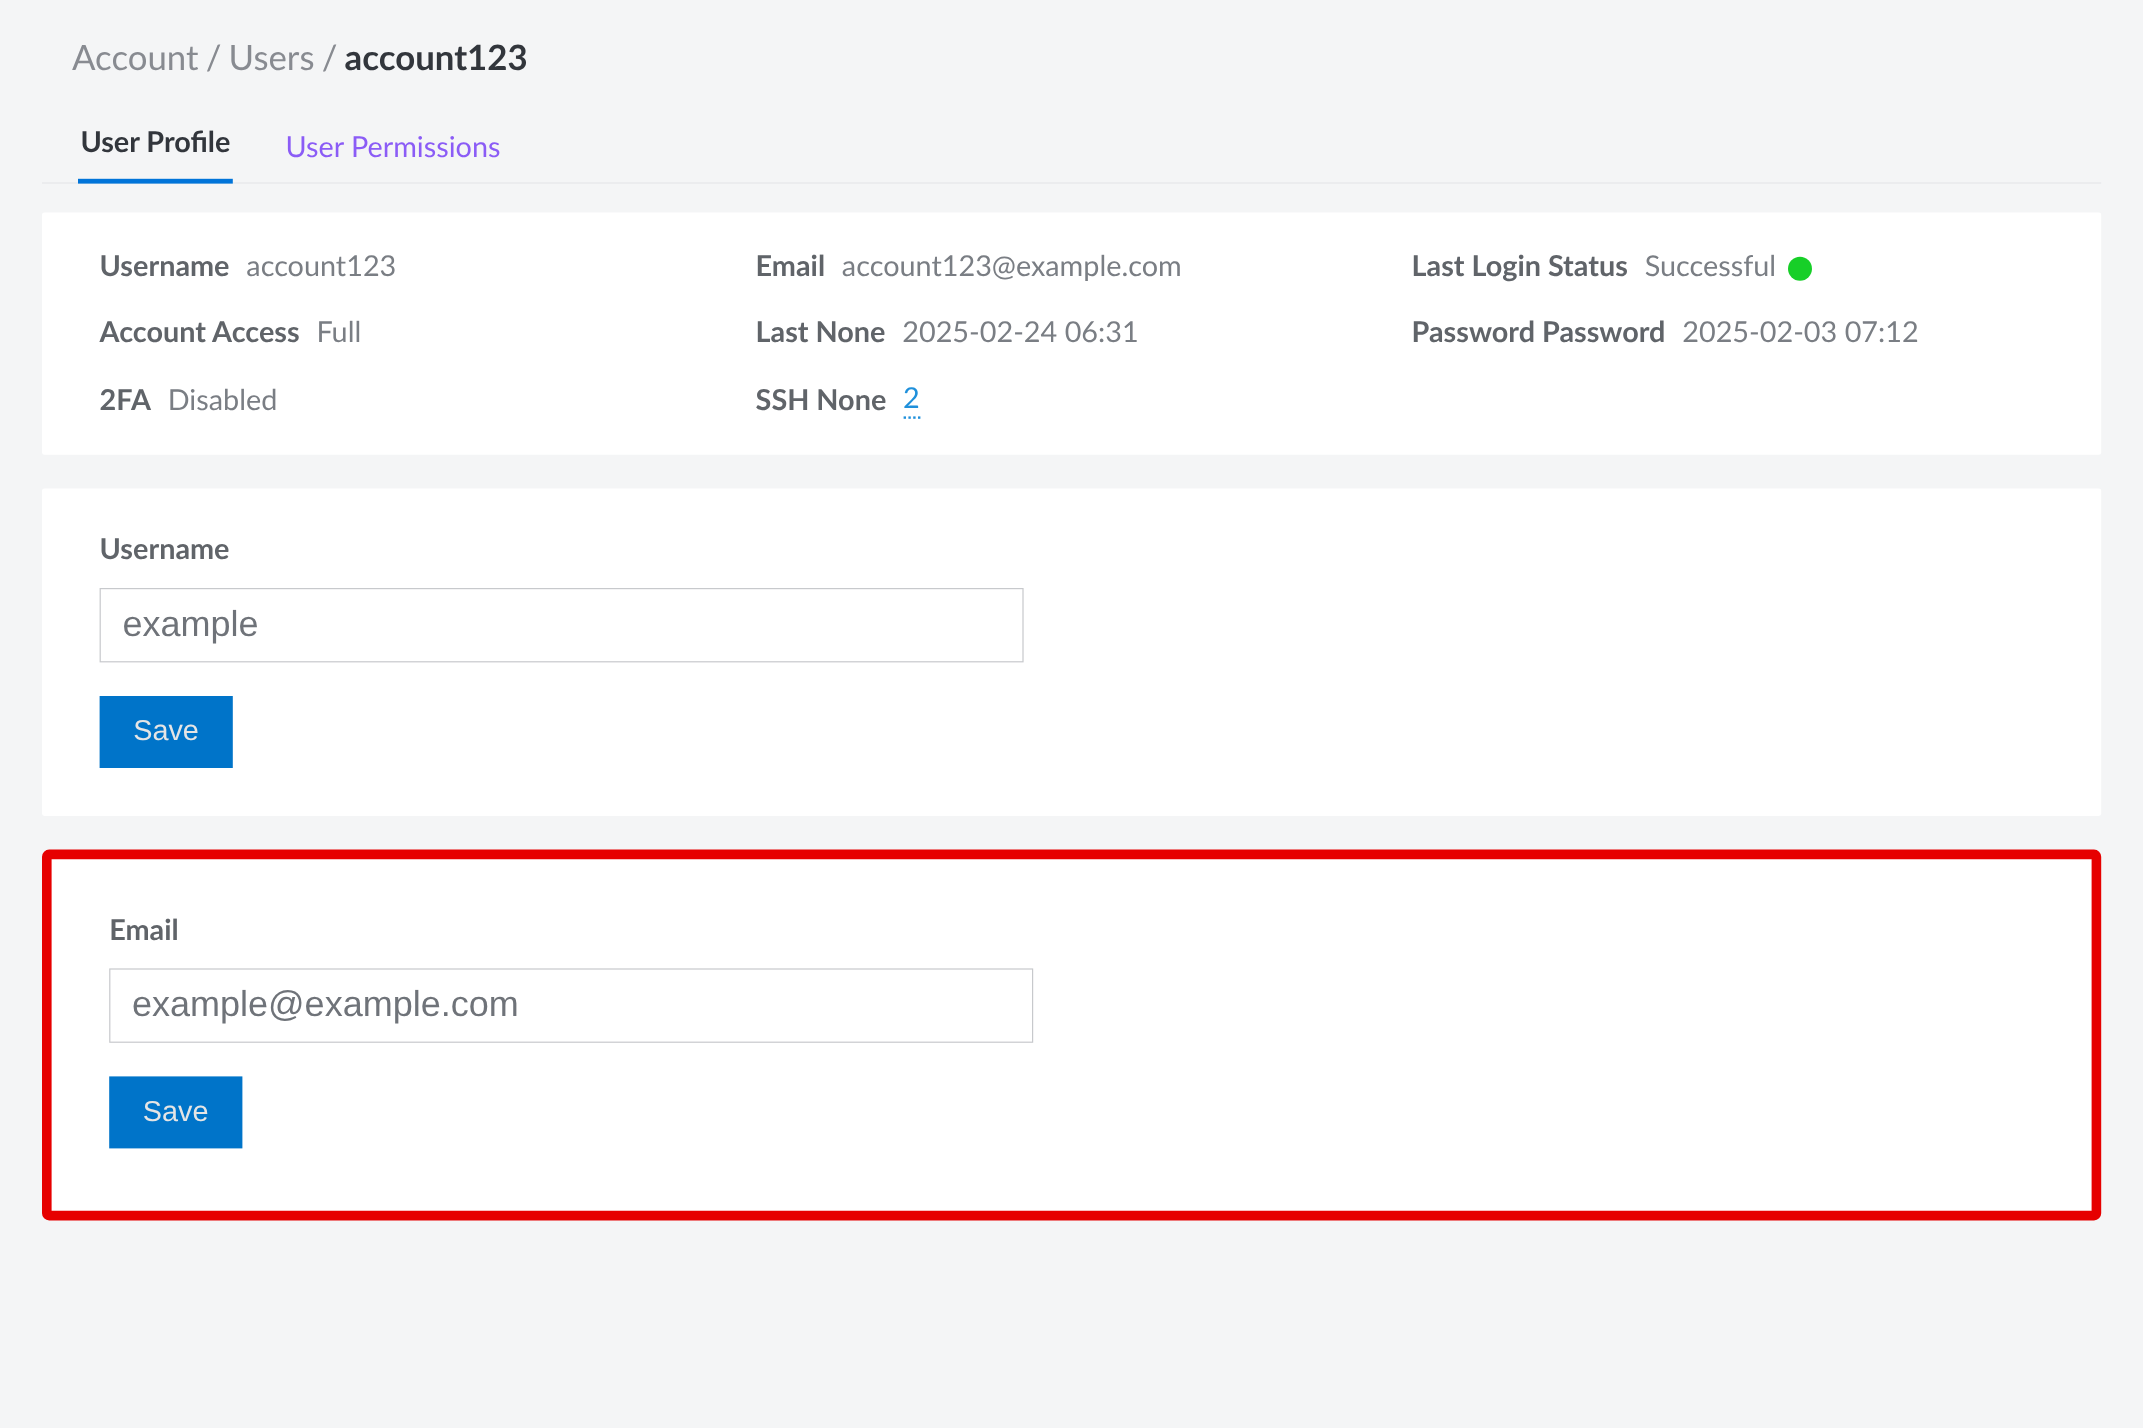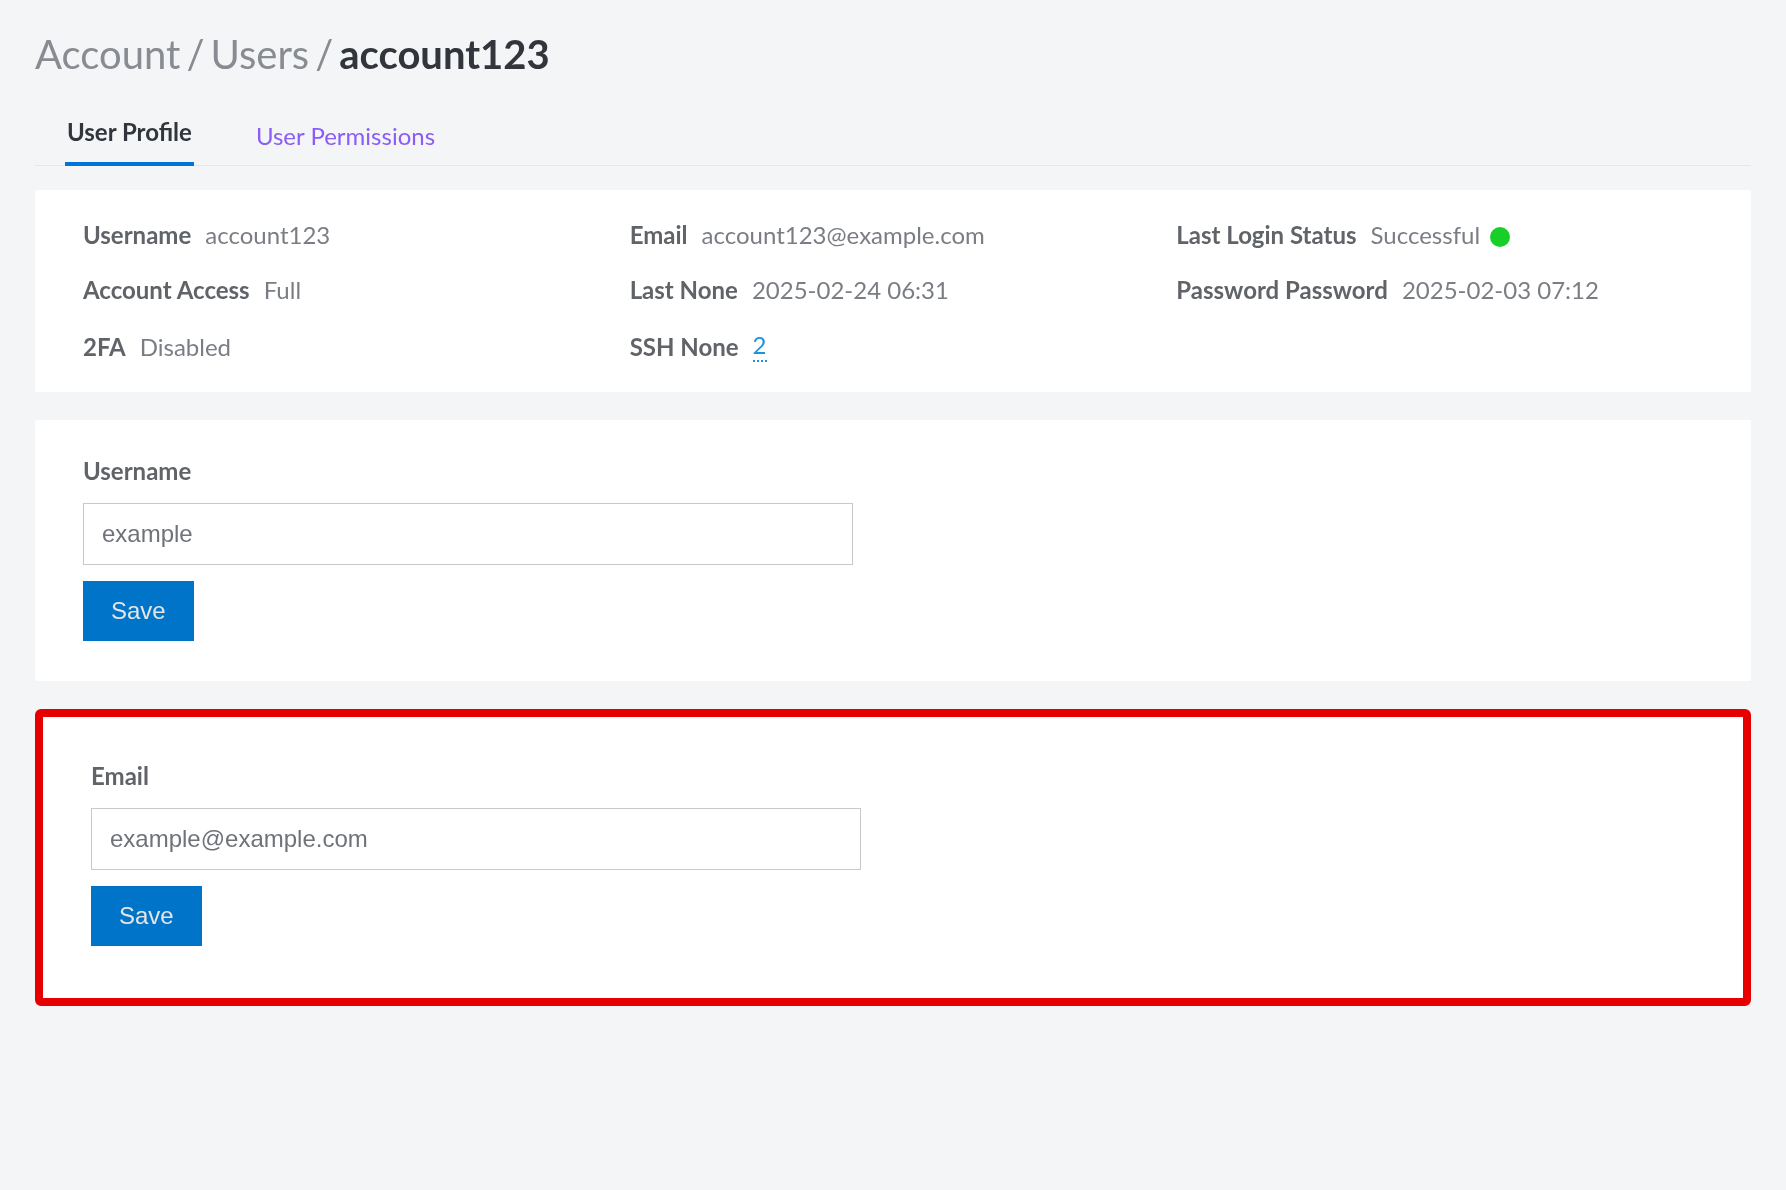--- a/index.html
+++ b/index.html
@@ -7,34 +7,35 @@
   body {
     font-family: -apple-system, BlinkMacSystemFont, "Segoe UI", "Lato", sans-serif;
     background: #f4f5f6;
     color: #32363c;
     font-size: 22px;
   }
   .page {
     padding: 30px 35px 0 35px;
   }
   .breadcrumb {
-    font-size: 40px;
+    font-size: 29px;
     color: #888b91;
     font-weight: 400;
     margin-bottom: 38px;
+    margin-left: 25px;
   }
   .breadcrumb .slash { padding: 0 6px; }
   .breadcrumb .crumb-link { color: #888b91; }
   .breadcrumb .crumb-current { color: #32363c; font-weight: 700; }
 
   .tabs {
     display: flex;
     align-items: flex-end;
     border-bottom: 1px solid #e5e6e8;
-    gap: 60px;
+    gap: 42px;
     padding-left: 30px;
   }
   .tab {
     padding: 0 2px 16px 2px;
     font-size: 24px;
     cursor: pointer;
     position: relative;
     top: 1px;
   }
   .tab.active {
@@ -100,27 +101,27 @@
     display: block;
     color: #606469;
     font-weight: 700;
     font-size: 24px;
     margin-bottom: 18px;
   }
   .text-input {
     width: 770px;
     height: 62px;
     padding: 0 18px;
-    font-size: 24px;
+    font-size: 30px;
     color: #6f7379;
     border: 1px solid #c7c9cc;
     background: #fff;
     outline: none;
     display: block;
-    margin-bottom: 16px;
+    margin-bottom: 28px;
   }
   .save-btn {
     background: #0074c9;
     color: #e5e5e5;
     border: none;
     font-size: 24px;
     padding: 16px 28px;
     cursor: pointer;
     font-weight: 400;
   }

